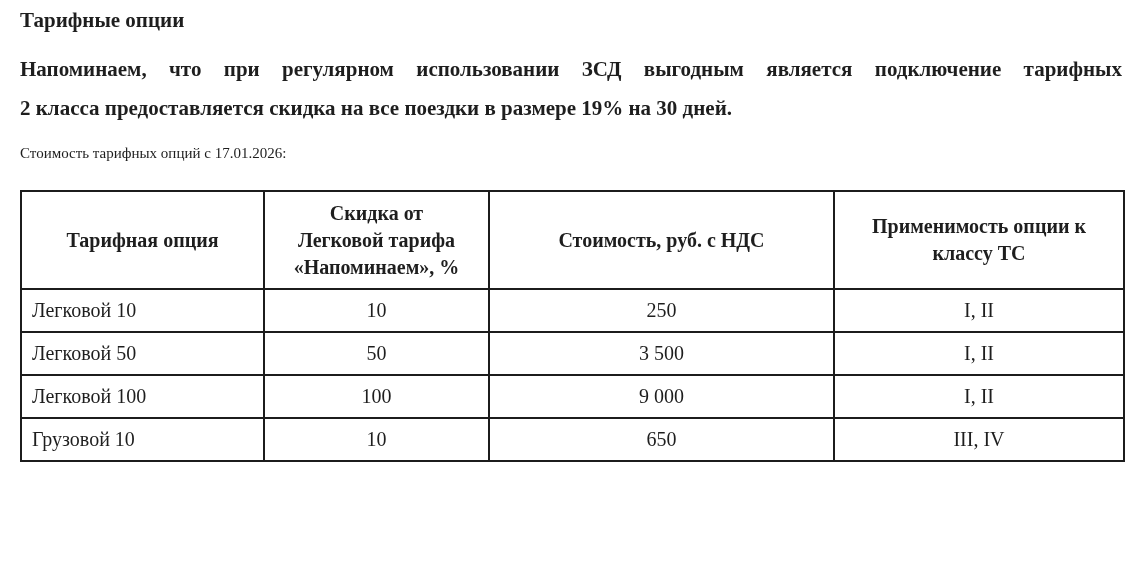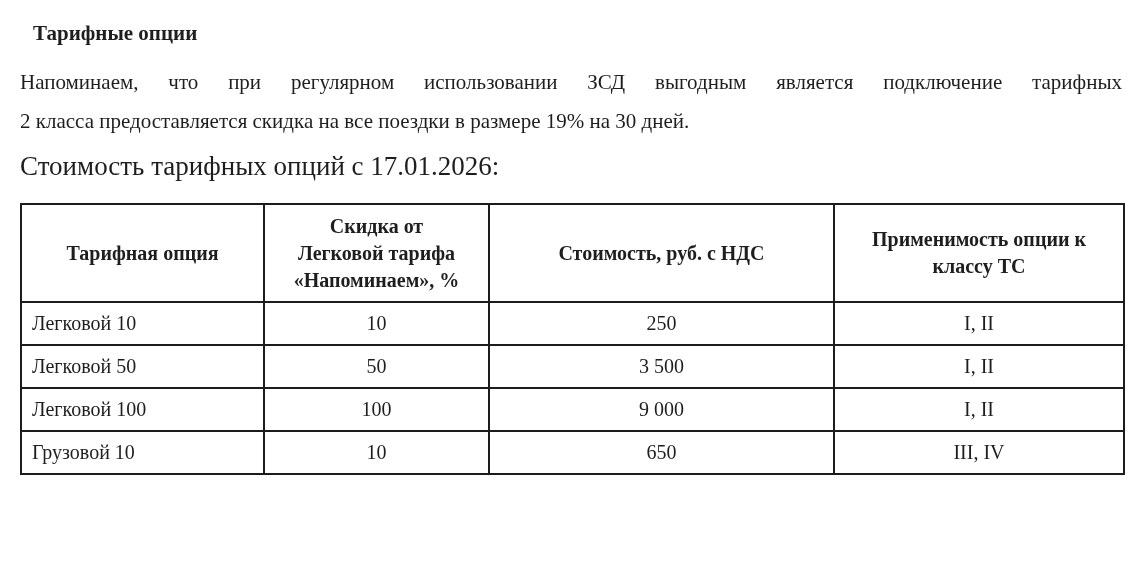--- a/index.html
+++ b/index.html
@@ -10,38 +10,38 @@
     color: #1e1e1e;
     font-family: "Liberation Serif", serif;
     overflow: hidden;
   }
   .page { padding: 7px 18px 0 20px; }
 
   .doc-title {
     font-size: 21px;
     font-weight: bold;
     line-height: 27px;
-    margin: 13px;
+    margin: 0;
   }
 
-  .paragraph { margin-top: 16px; }
+  .paragraph { margin-top: 16px; font-weight: bold; }
   .pline {
     font-size: 21px;
     line-height: 39px;
     white-space: nowrap;
   }
   .pline.jline {
     white-space: normal;
     text-align: justify;
     text-align-last: justify;
   }
 
   .table-caption {
     margin-top: 9px;
-    font-size: 27px;
+    font-size: 15px;
     line-height: 32px;
   }
 
   table.tariff {
     border-collapse: collapse;
     margin-top: 21px;
     width: 1103px;
     table-layout: fixed;
   }
   table.tariff th, table.tariff td {

